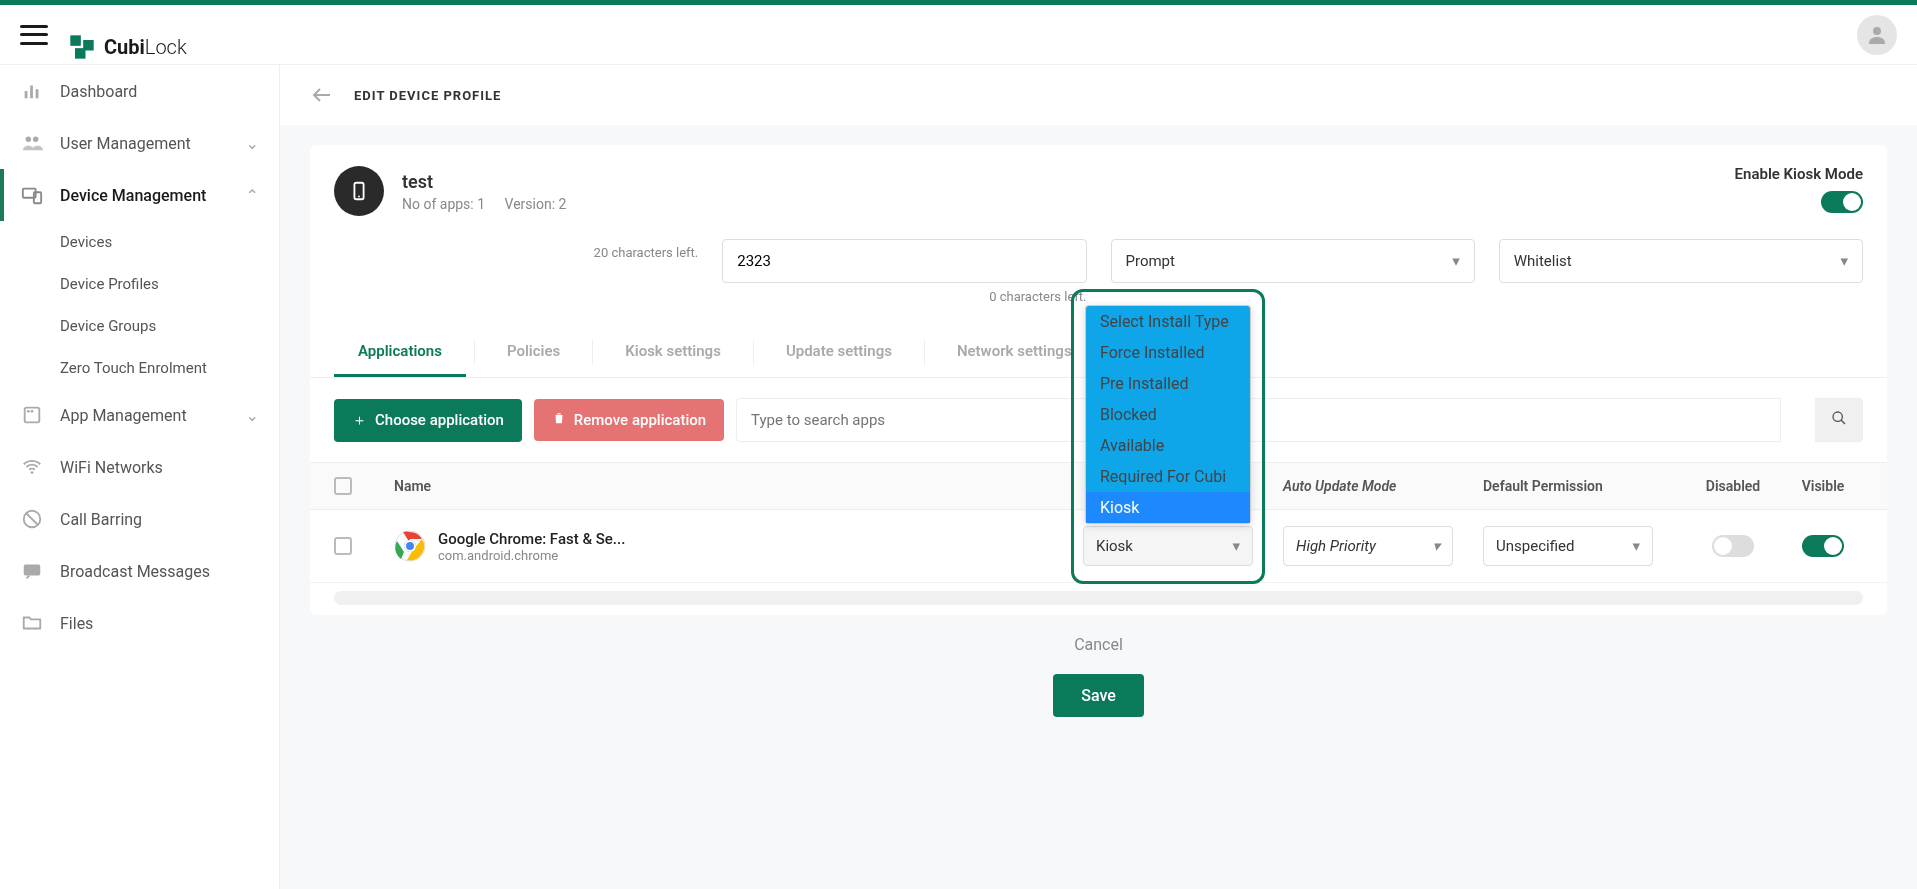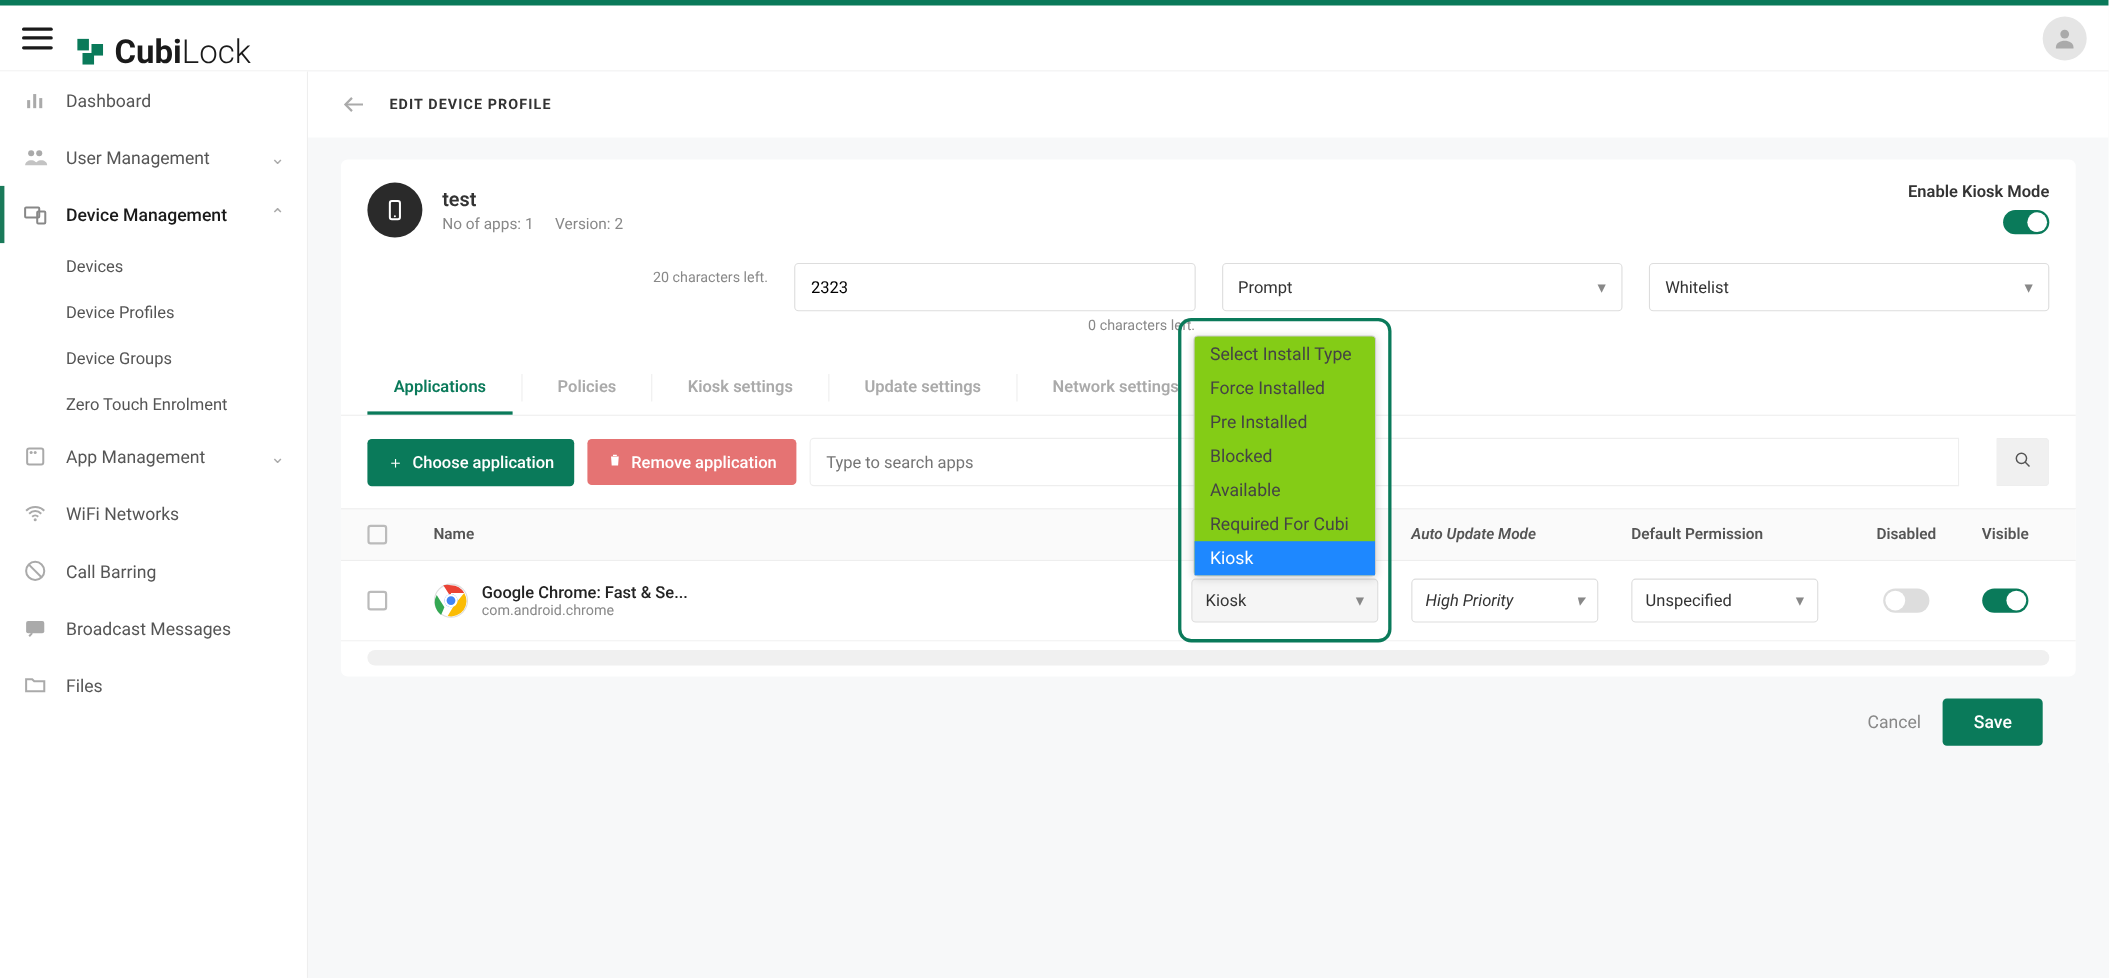--- a/index.html
+++ b/index.html
@@ -1,21 +1,21 @@
 <!DOCTYPE html>
 <html><head>
 <meta charset="utf-8">
 <style>
   * { box-sizing: border-box; margin: 0; padding: 0; font-family: -apple-system, BlinkMacSystemFont, "Segoe UI", Roboto, sans-serif; }
   body { background: #fff; color: #333; }
   .topbar { height: 5px; background: #0a7a5a; }
   .header { display: flex; align-items: center; padding: 8px 20px; border-bottom: 1px solid #eee; height: 60px; }
   .hamburger { width: 28px; height: 20px; display: flex; flex-direction: column; justify-content: space-between; cursor: pointer; margin-right: 20px; }
   .hamburger span { display: block; height: 3px; background: #1a1a1a; border-radius: 2px; }
-  .logo { display: flex; align-items: center; font-size: 30px; font-weight: 700; color: #1a1a1a; margin-top: 25px; }
+  .logo { display: flex; align-items: center; font-size: 20px; font-weight: 700; color: #1a1a1a; margin-top: 25px; }
   .logo-mark { width: 28px; height: 28px; margin-right: 8px; position: relative; }
   .logo-mark svg { width: 100%; height: 100%; }
   .logo-thin { font-weight: 300; }
   .header-right { margin-left: auto; display: flex; align-items: center; gap: 12px; }
   .avatar { width: 40px; height: 40px; border-radius: 50%; background: #e5e5e5; display: flex; align-items: center; justify-content: center; }
   .avatar svg { width: 24px; height: 24px; fill: #aaa; }
 
   .layout { display: flex; height: calc(100vh - 65px); }
   .sidebar { width: 280px; background: #fff; border-right: 1px solid #eee; overflow-y: auto; }
   .side-item { display: flex; align-items: center; padding: 14px 20px; color: #555; cursor: pointer; font-size: 16px; gap: 16px; }
@@ -83,26 +83,26 @@
   .col-disabled { width: 100px; justify-content: center; }
   .col-visible { width: 80px; justify-content: center; }
   .trow { display: flex; padding: 16px 24px; border-bottom: 1px solid #f2f2f2; align-items: center; }
   .checkbox { width: 18px; height: 18px; border: 2px solid #bbb; border-radius: 3px; }
   .app-icon { width: 32px; height: 32px; margin-right: 12px; border-radius: 50%; display:flex; align-items:center; justify-content:center; }
   .app-name { font-size: 15px; font-weight: 500; color: #222; }
   .app-pkg { font-size: 13px; color: #888; }
   .cell-select { border: 1px solid #ddd; background: #f5f5f5; border-radius: 4px; padding: 10px 12px; display: flex; align-items: center; justify-content: space-between; width: 170px; font-size: 15px; cursor: pointer; }
   .cell-select.white { background: #fff; }
 
-  .footer-actions { display: flex; justify-content: flex-end; gap: 20px; padding: 20px 30px; align-items: center; }
+  .footer-actions { display: flex; justify-content: flex-end; gap: 20px; padding: 20px 30px; align-items: center; flex-direction: column; }
   .cancel-link { color: #888; font-size: 16px; cursor: pointer; }
   .save-btn { background: #0a7a5a; color: #fff; padding: 12px 28px; border: none; border-radius: 4px; font-size: 16px; font-weight: 500; cursor: pointer; }
 
   
-  .dropdown-panel { position: absolute; background: #84cc16; border: 1px solid #ccc; border-radius: 4px; box-shadow: 0 2px 8px rgba(0,0,0,0.15); z-index: 100; }
+  .dropdown-panel { position: absolute; background: #0ea5e9; border: 1px solid #ccc; border-radius: 4px; box-shadow: 0 2px 8px rgba(0,0,0,0.15); z-index: 100; }
   .dropdown-panel .opt { padding: 6px 14px; font-size: 16px; color: #444; cursor: pointer; }
   .dropdown-panel .opt.selected { background: #1e88ff; color: #fff; }
   .highlight-box { position: absolute; border: 3px solid #0a7a5a; border-radius: 12px; z-index: 99; pointer-events: none; }
   .scrollbar-track { height: 14px; background: #f0f0f0; margin: 8px 24px 0; border-radius: 7px; position: relative; }
 </style>
 </head>
 <body>
 
 <div class="topbar"></div>
 

